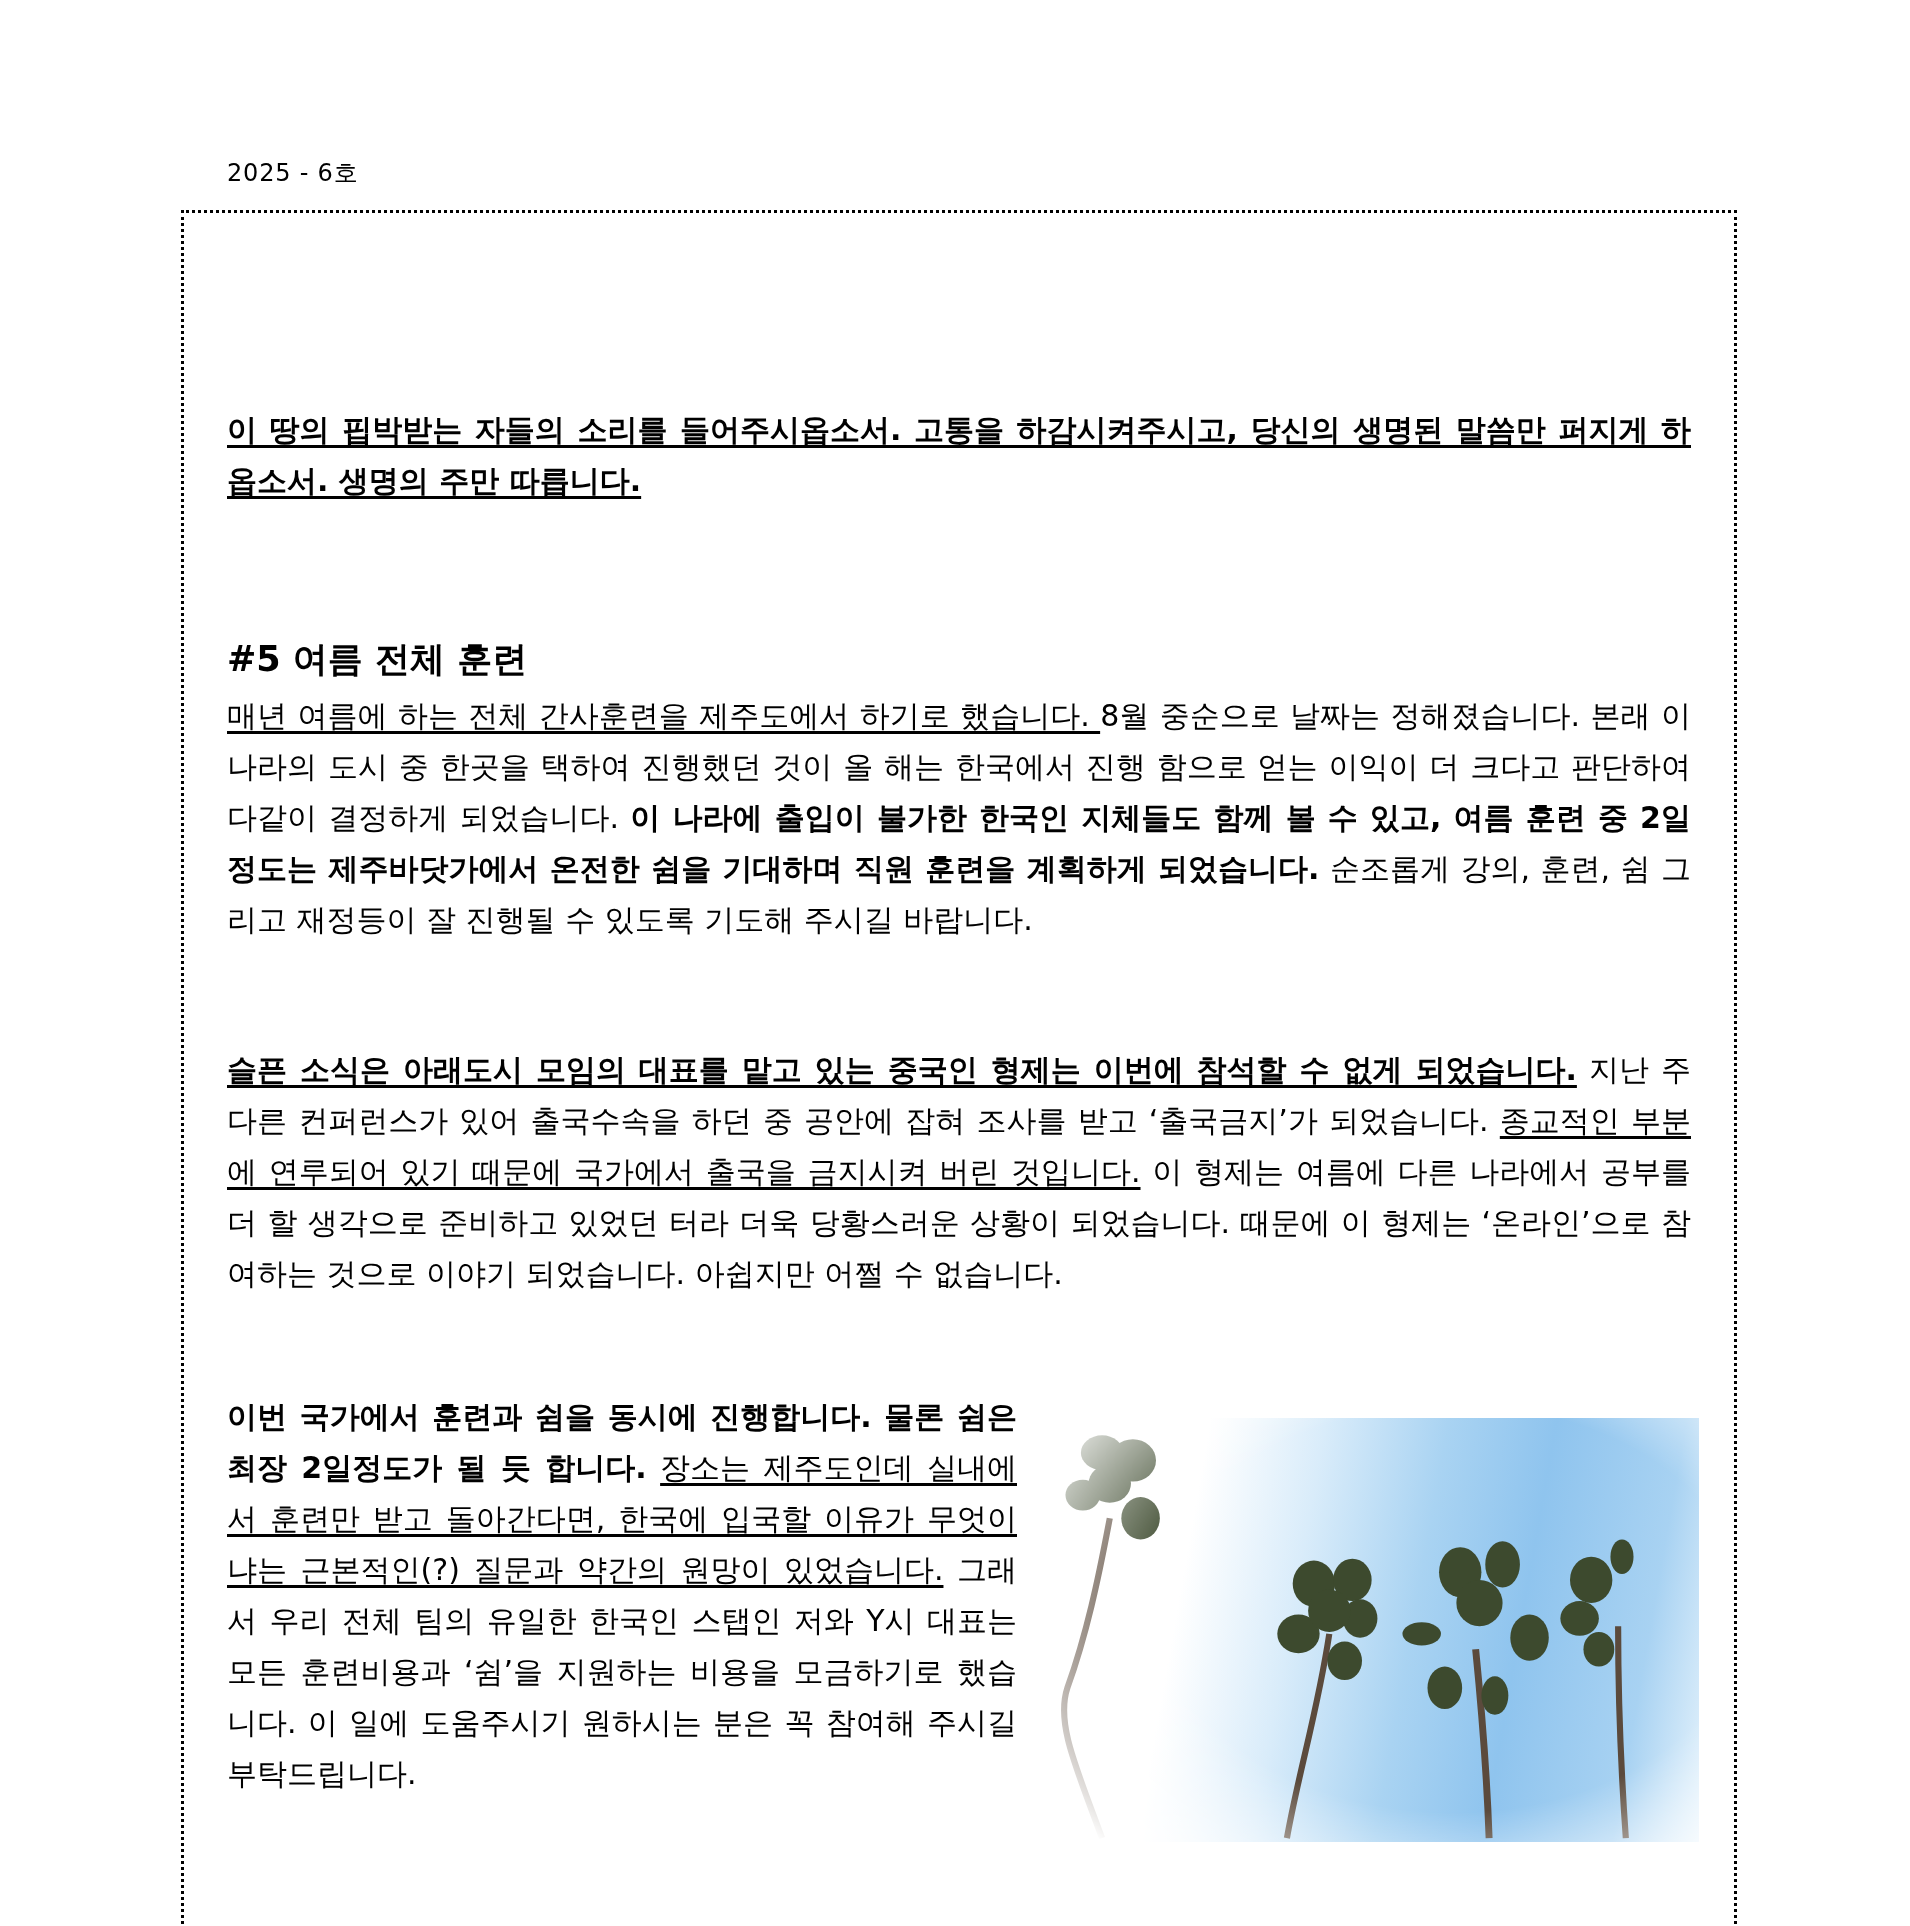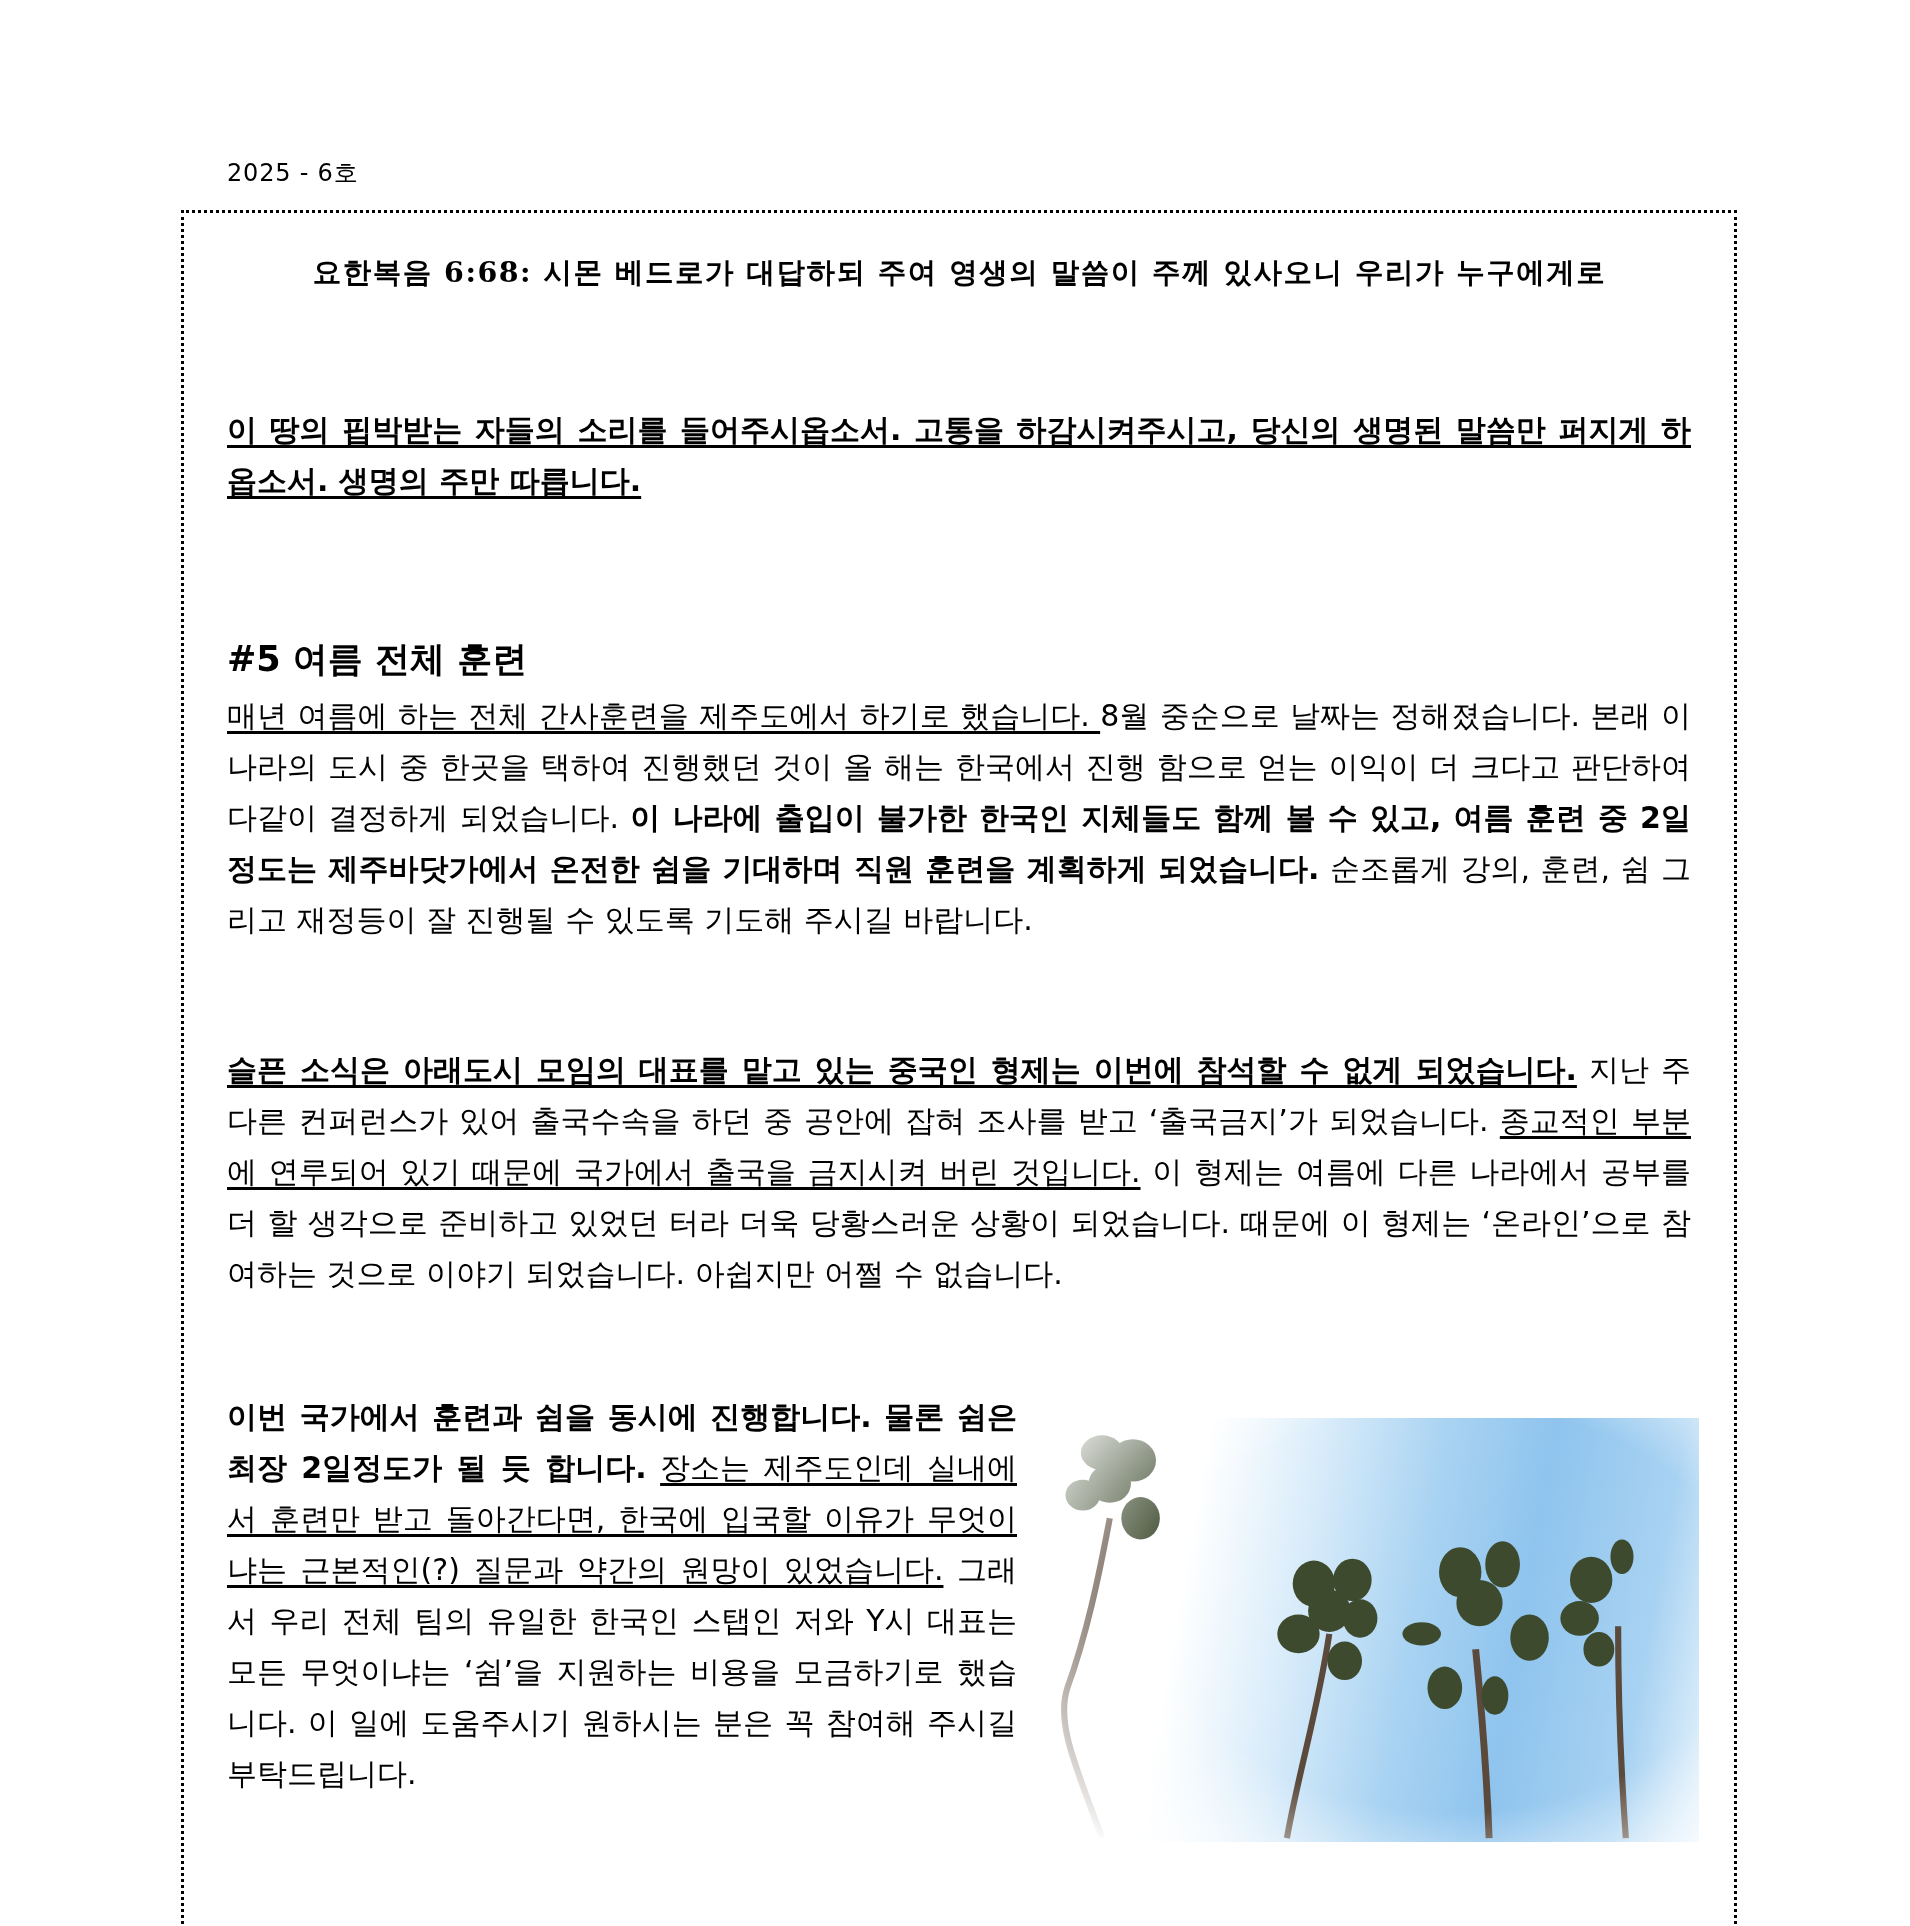--- a/index.html
+++ b/index.html
@@ -28,39 +28,38 @@
   .photo svg { position:absolute; left:0; top:0; width:100%; height:100%; }
 </style>
 </head>
 <body>
 
 <div class="issue">2025 - 6호</div>
 
 <div class="frame"></div>
 
 <div class="verse">
-  <div>요한복음 6:68: 시몬 베드로가 대답하되 주여 영생의 말씀이 주께 있사오니 우리가 누구에게로</div>
 </div>
 
 <div class="para prayer1">
   <u> 이 땅의 핍박받는 자들의 소리를 들어주시옵소서. 고통을 하감시켜주시고, 당신의 생명된 말씀만 퍼지게 하옵소서. 생명의 주만 따릅니다. </u>
 </div>
 
 <div class="heading">#5 여름 전체 훈련</div>
 
 <div class="para body1">
   <u> 매년 여름에 하는 전체 간사훈련을 제주도에서 하기로 했습니다. </u><span>8월 중순으로 날짜는 정해졌습니다. 본래 이 나라의 도시 중 한곳을 택하여 진행했던 것이 올 해는 한국에서 진행 함으로 얻는 이익이 더 크다고 판단하여 다같이 결정하게 되었습니다. </span><b>이 나라에 출입이 불가한 한국인 지체들도 함께 볼 수 있고, 여름 훈련 중 2일 정도는 제주바닷가에서 온전한 쉼을 기대하며 직원 훈련을 계획하게 되었습니다.</b><span> 순조롭게 강의, 훈련, 쉼 그리고 재정등이 잘 진행될 수 있도록 기도해 주시길 바랍니다.</span>
 </div>
 
 <div class="para body2">
   <b><u> 슬픈 소식은 아래도시 모임의 대표를 맡고 있는 중국인 형제는 이번에 참석할 수 없게 되었습니다.</u></b><span> 지난 주 다른 컨퍼런스가 있어 출국수속을 하던 중 공안에 잡혀 조사를 받고 ‘출국금지’가 되었습니다. </span><u>종교적인 부분에 연루되어 있기 때문에 국가에서 출국을 금지시켜 버린 것입니다.</u><span> 이 형제는 여름에 다른 나라에서 공부를 더 할 생각으로 준비하고 있었던 터라 더욱 당황스러운 상황이 되었습니다. 때문에 이 형제는 ‘온라인’으로 참여하는 것으로 이야기 되었습니다. 아쉽지만 어쩔 수 없습니다.</span>
 </div>
 
 <div class="body3">
-  <b> 이번 국가에서 훈련과 쉼을 동시에 진행합니다. 물론 쉼은 최장 2일정도가 될 듯 합니다.</b><span> </span><u>장소는 제주도인데 실내에서 훈련만 받고 돌아간다면, 한국에 입국할 이유가 무엇이냐는 근본적인(?) 질문과 약간의 원망이 있었습니다.</u><span> 그래서 우리 전체 팀의 유일한 한국인 스탭인 저와 Y시 대표는 모든 무엇이냐는 ‘쉼’을 지원하는 비용을 모금하기로 했습니다. 이 일에 도움주시기 원하시는 분은 꼭 참여해 주시길 부탁드립니다.</span>
+  <b> 이번 국가에서 훈련과 쉼을 동시에 진행합니다. 물론 쉼은 최장 2일정도가 될 듯 합니다.</b><span> </span><u>장소는 제주도인데 실내에서 훈련만 받고 돌아간다면, 한국에 입국할 이유가 무엇이냐는 근본적인(?) 질문과 약간의 원망이 있었습니다.</u><span> 그래서 우리 전체 팀의 유일한 한국인 스탭인 저와 Y시 대표는 모든 훈련비용과 ‘쉼’을 지원하는 비용을 모금하기로 했습니다. 이 일에 도움주시기 원하시는 분은 꼭 참여해 주시길 부탁드립니다.</span>
 </div>
 
 <div class="photo">
   <svg viewBox="0 0 1680 1100" preserveAspectRatio="none">
 
     <path d="M150 260 C120 420 90 560 40 700 C10 790 60 900 130 1090" stroke="#5b4a3c" stroke-width="16" fill="none"></path>
     <path d="M720 560 C690 760 640 920 610 1090" stroke="#5b4a3c" stroke-width="16" fill="none"></path>
     <path d="M1100 600 C1120 800 1130 950 1135 1090" stroke="#5b4a3c" stroke-width="18" fill="none"></path>
     <path d="M1470 540 C1470 750 1480 950 1490 1090" stroke="#5b4a3c" stroke-width="16" fill="none"></path>
 

